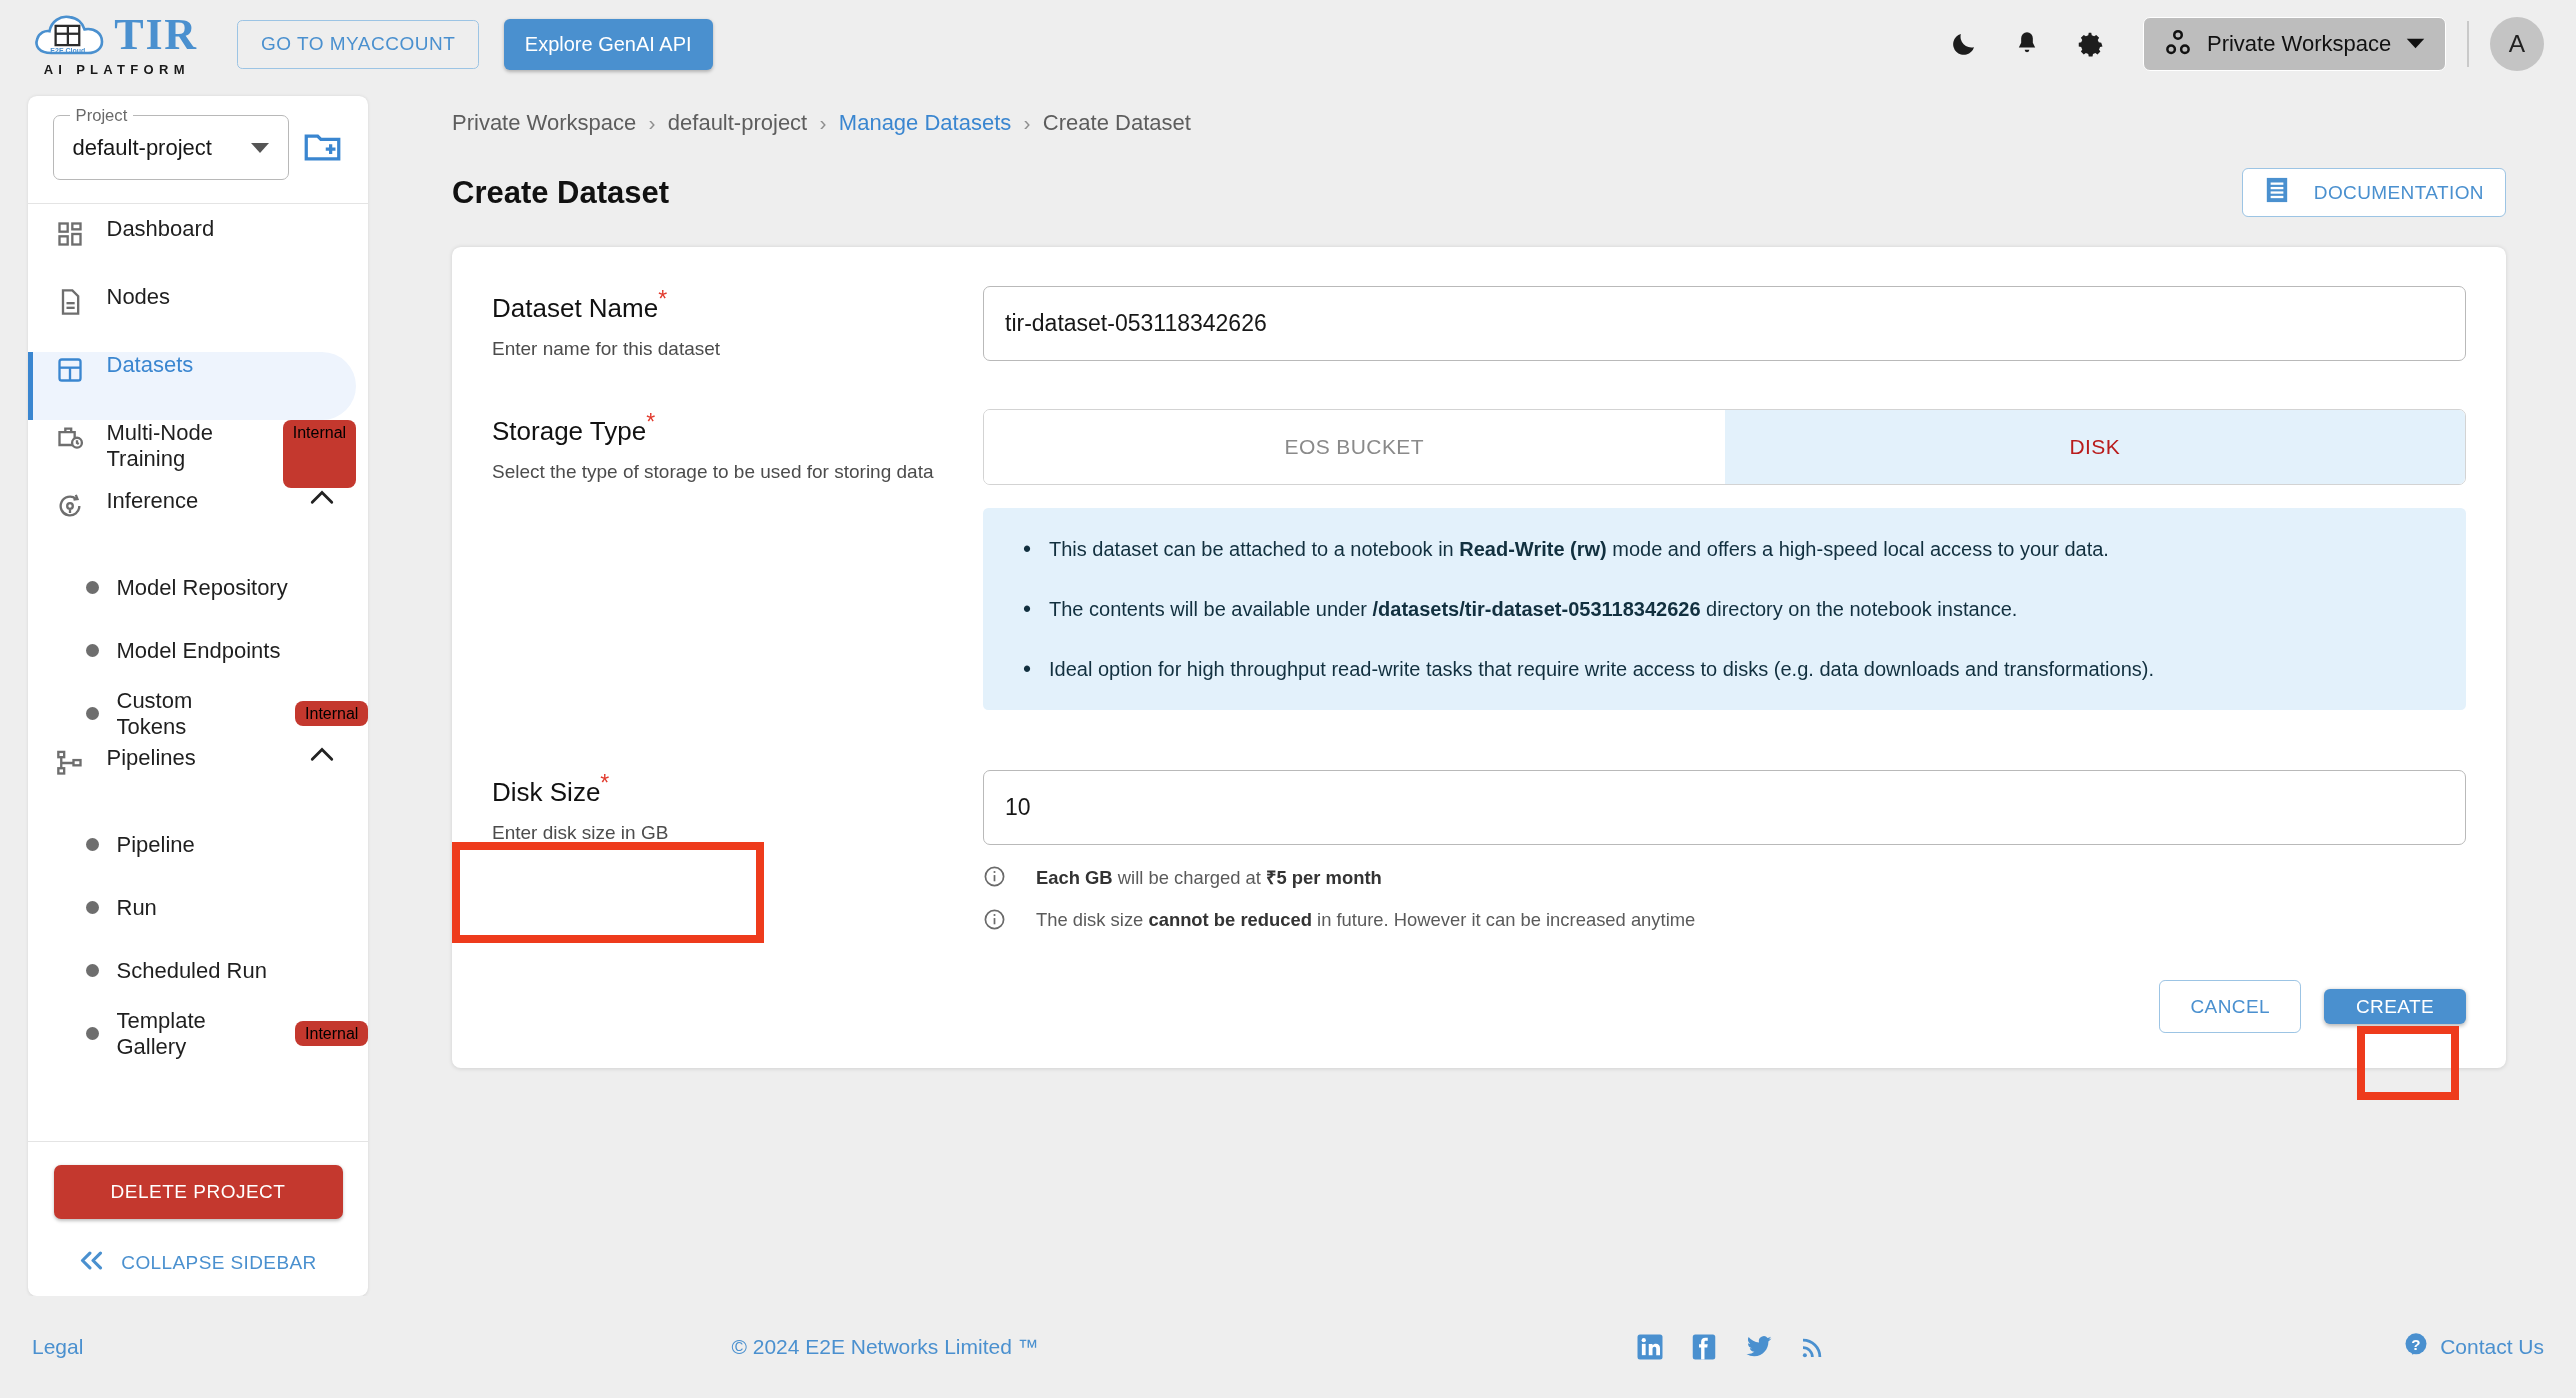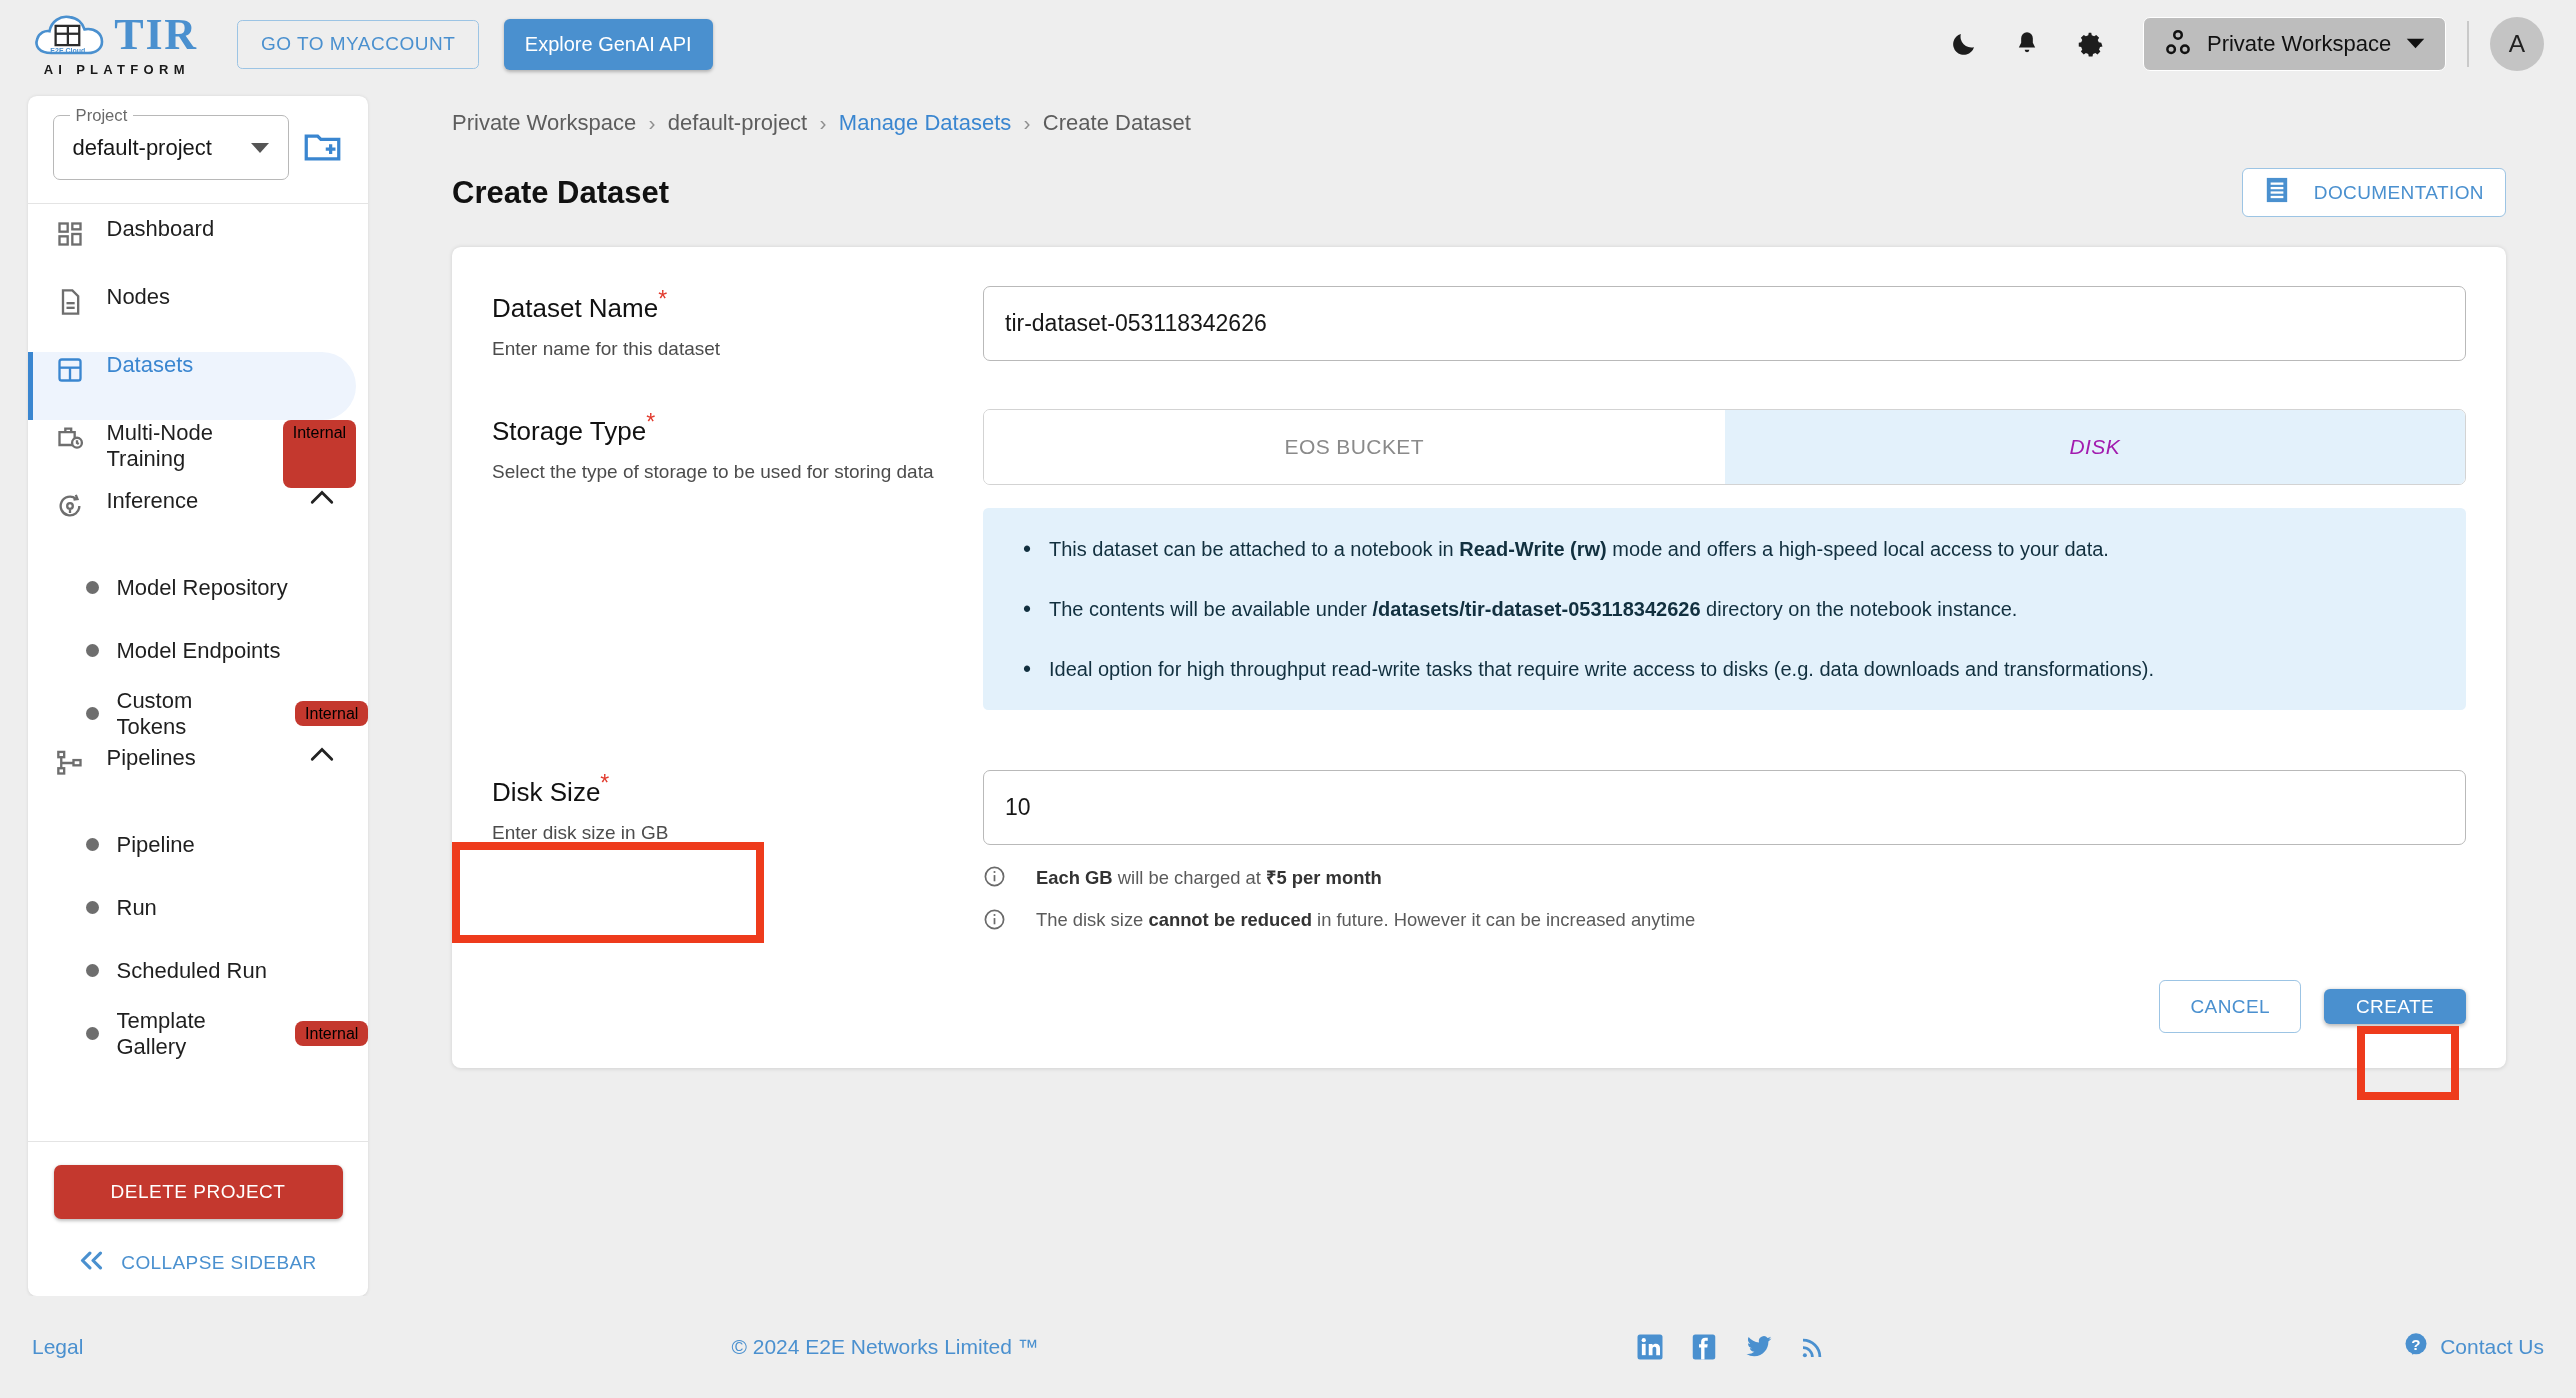--- a/index.html
+++ b/index.html
@@ -182,21 +182,21 @@
     font-size: 23px; color: #171717; padding: 0 21px;
     font-family: "Liberation Sans", sans-serif;
     background: #fff;
   }
 
   .seg-group { display: flex; width: 100%; border: 0.9px solid #d3d3d3; border-radius: 7px; overflow: hidden; }
   .seg {
     flex: 1; height: 74px; display: flex; align-items: center; justify-content: center;
     font-size: 21px; color: #8a8a8a; letter-spacing: 0.4px; cursor: pointer; background: #fff;
   }
-  .seg.active { background: #e3f1fb; color: #a21caf; font-style: italic; }
+  .seg.active { background: #e3f1fb; color: #b91c1c; }
 
   .info-panel {
     margin-top: 23px; background: #e3f1fb; border-radius: 5.3px;
     padding: 26px 35px 26px 40px;
   }
   .info-panel ul { list-style: none; }
   .info-panel li {
     position: relative; font-size: 20px; color: #12303f; line-height: 1.5;
     padding-left: 26px; margin-bottom: 30px;
   }

